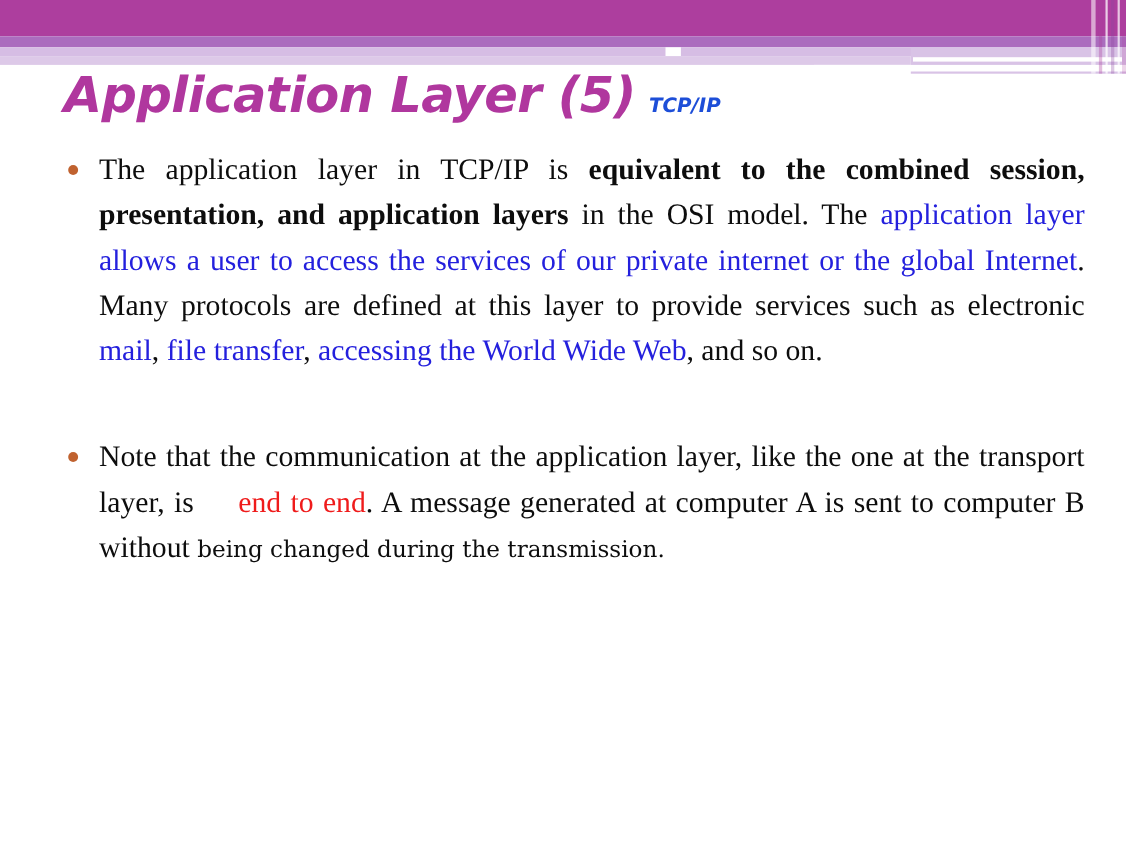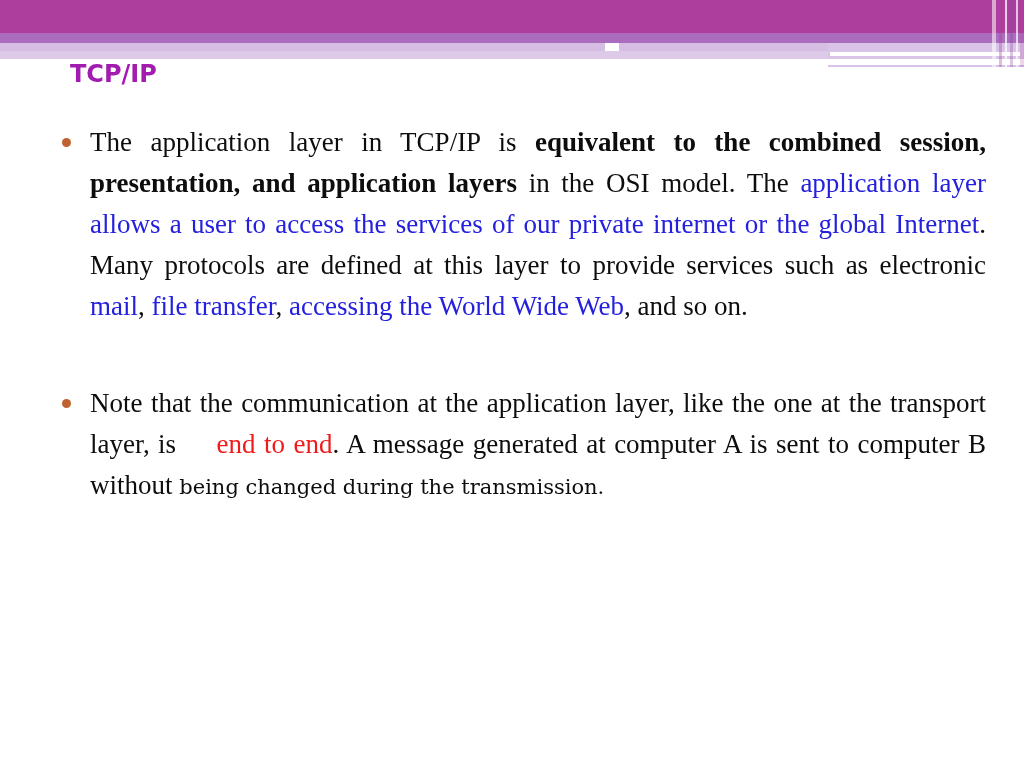--- a/index.html
+++ b/index.html
@@ -98,30 +98,31 @@
   .title-main {
     font-family: "DejaVu Sans", sans-serif;
     font-size: 45px;
     font-style: italic;
     font-weight: bold;
     color: #b0379e;
     letter-spacing: -0.5px;
   }
   .title-sub {
     font-family: "DejaVu Sans", sans-serif;
-    font-size: 24px;
+    font-size: 18px;
+    font-style: italic;
     font-weight: bold;
-    color: #a21caf;
+    color: #1d4ed8;
     margin-left: 12px;
   }
 
   
   .content {
     position: absolute;
-    left: 56px; top: 122px;
+    left: 56px; top: 134px;
     width: 930px;
   }
   .bullet-block {
     position: relative;
     padding-left: 34px;
     text-align: justify;
     font-size: 27px;
     line-height: 41px;
     color: #0d0d0d;
   }
@@ -160,20 +161,21 @@
   <div class="block-pale2"></div>
   <div class="stripe s1"></div>
   <div class="stripe s2"></div>
   <div class="stripe s3"></div>
   <div class="stripe s4"></div>
   <div class="stripe s5"></div>
   <div class="stripe s6"></div>
 </div>
 
 <div class="title-row">
+  <span class="title-main">Application Layer (5)</span>
   <span class="title-sub">TCP/IP</span>
 </div>
 
 <div class="content">
 
   <div class="bullet-block b1">
     <span class="bullet-dot"></span>
     <span class="bullet-text"><span>The application layer in TCP/IP is </span><b class="em">equivalent to the combined session, presentation, and application layers</b><span> in the OSI model. The </span><span class="blue">application layer allows a user to access the services of our private internet or the global Internet</span><span>. Many protocols are defined at this layer to provide services such as electronic </span><span class="blue">mail</span><span>, </span><span class="blue">file transfer</span><span>, </span><span class="blue">accessing the World Wide Web</span><span>, and so on.</span></span>
   </div>
 

